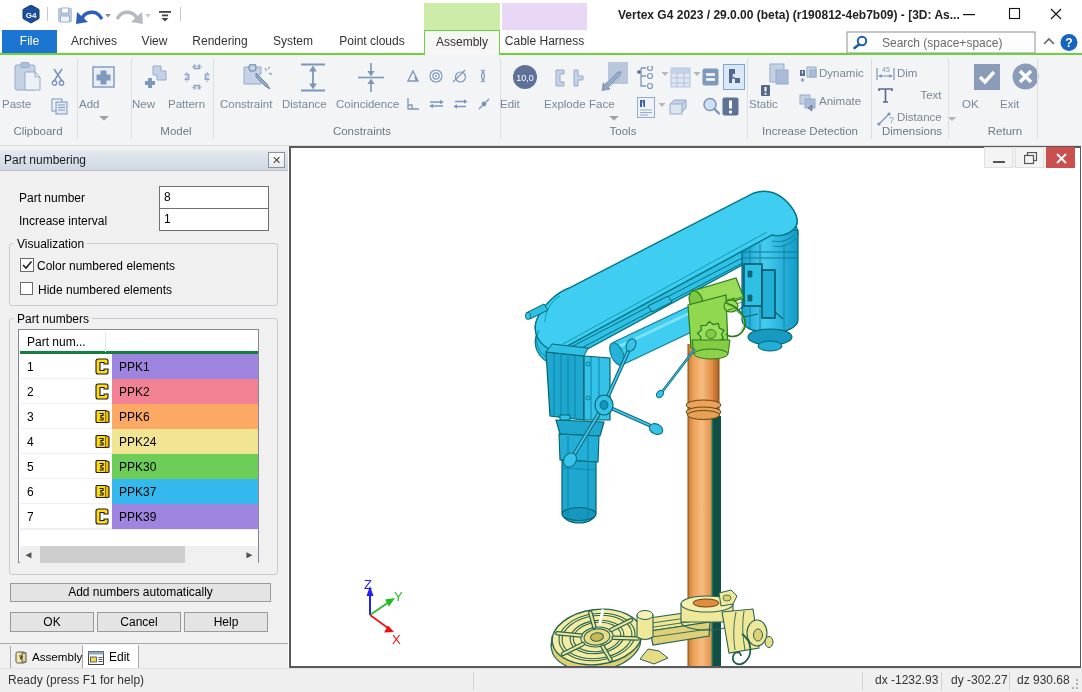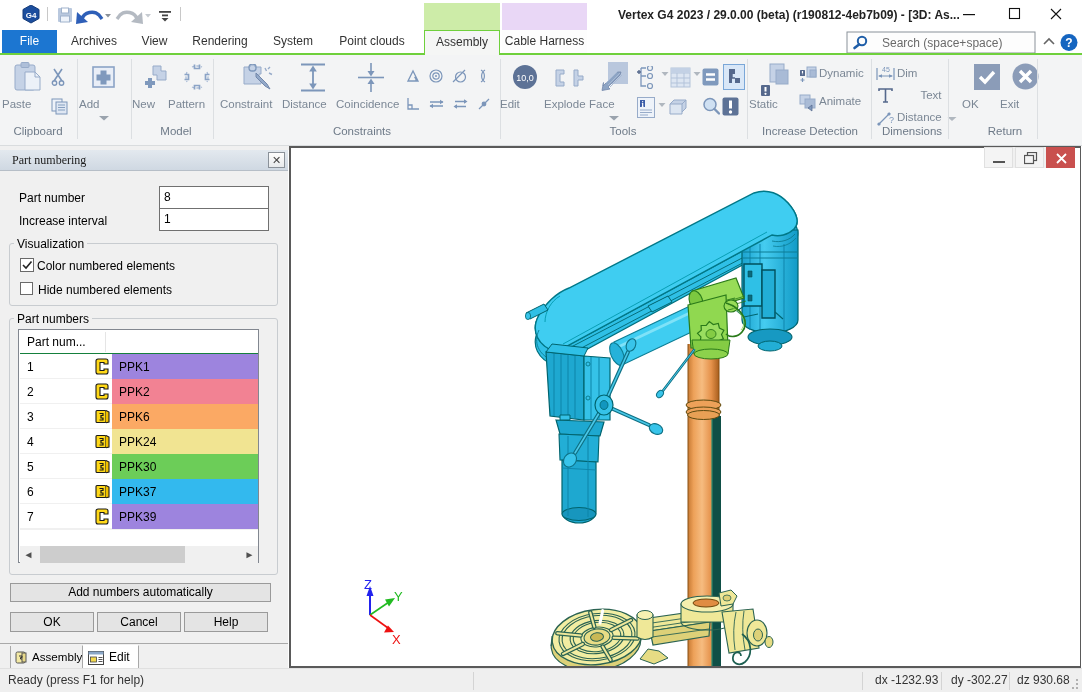--- a/index.html
+++ b/index.html
@@ -18,21 +18,21 @@
 #greenline { position:absolute; left:0; top:53px; width:1082px; height:2px; background:#6fd03c; z-index:1; }
 
 #ribbon { position:absolute; left:0; top:55px; width:1082px; height:91px; background:#f3f4f5; border-bottom:1px solid #d9dcde; }
 .rlabel { position:absolute; font-size:11.5px; color:#6e7a88; text-align:center; white-space:nowrap; }
 .rbtnlabel { position:absolute; font-size:11.5px; color:#7b8795; text-align:left; white-space:nowrap; }
 .rsep { position:absolute; top:4px; width:1px; height:80px; background:#dcdfe2; }
 
 #panel { position:absolute; left:0; top:150px; width:288px; height:518px; background:#f0f0f0; }
 #panel-title { position:absolute; left:0; top:0; width:288px; height:21px;
   background:linear-gradient(#e3e9ef,#cfd8e2); border-bottom:1px solid #b6bec7;
-  font-size:12px; color:#1a1a1a; line-height:21px; padding-left:12px;font-family:Liberation Serif, serif; }
+  font-size:12px; color:#1a1a1a; line-height:21px; padding-left:4px; }
 #panel-x { position:absolute; right:3px; top:2px; width:17px; height:16px; background:linear-gradient(#fdfdfd,#e8eaec);
   border:1px solid #8a9199; text-align:center; line-height:14px; font-size:11px; color:#444; }
 .plabel { position:absolute; font-size:12px; color:#000; }
 .pinput { position:absolute; left:159px; width:110px; height:23px; background:#fff; border:1px solid #707070;
   font-size:12px; color:#000; padding:3px 0 0 4px; }
 .groupbox { position:absolute; left:9px; width:269px; border:1px solid #c8ccd0; border-radius:3px; }
 .grouplabel { position:absolute; left:14px; font-size:12px; color:#000; background:#f0f0f0; padding:0 3px; }
 .cb { position:absolute; left:20px; width:13px; height:13px; background:#fff; border:1px solid #6a6a6a; }
 .cblabel { position:absolute; font-size:12px; color:#000; }
 .btn { position:absolute; background:#e4e4e4; border:1px solid #9a9a9a; font-size:12px; color:#000; text-align:center; }
@@ -388,21 +388,21 @@
   <svg class="abs" style="left:20px;top:108px" width="14" height="14" viewBox="0 0 14 14">
     <rect x="0.5" y="0.5" width="13" height="13" fill="#fff" stroke="#6a6a6a"></rect>
     <path d="M3 7 l3 3 l5.5 -6.5" fill="none" stroke="#222" stroke-width="1.6"></path>
   </svg>
   <div class="cblabel" style="left:37px;top:109px;">Color numbered elements</div>
   <div class="cb" style="top:132px;"></div>
   <div class="cblabel" style="left:38px;top:133px;">Hide numbered elements</div>
   <div class="groupbox" style="top:168px;height:257px;"></div>
   <div class="grouplabel" style="top:162px;">Part numbers</div>
   <div id="ptable" style="top:179px;">
-    <div style="position:absolute;left:1px;top:0;width:238px;height:24px;border-bottom:1px solid #15803d;">
+    <div style="position:absolute;left:1px;top:0;width:238px;height:24px;border-bottom:3px solid #15803d;">
       <div style="position:absolute;left:7px;top:5px;font-size:12px;color:#000;">Part num...</div>
       <div style="position:absolute;left:85px;top:2px;width:1px;height:20px;background:#e5e5e5;"></div>
       <div style="position:absolute;left:92px;top:23px;font-size:16px;color:#a16207;">Object</div>
     </div>
 
     <div class="trow" style="top:24px;border-bottom:1px solid #f0f0f0;">
 <div class="tnum">1</div>
           <svg style="position:absolute;left:74px;top:4px" width="17" height="17" viewBox="0 0 17 17">
 <path d="M4 1 h8 a2 2 0 0 1 2 2 v3 h-4 v-1.5 h-4 v8 h4 V11 h4 v3 a2 2 0 0 1 -2 2 h-8 a2 2 0 0 1 -2 -2 V3 a2 2 0 0 1 2 -2 z" fill="#ffd817" stroke="#1a1a1a" stroke-width="1.1"></path>
           </svg>

